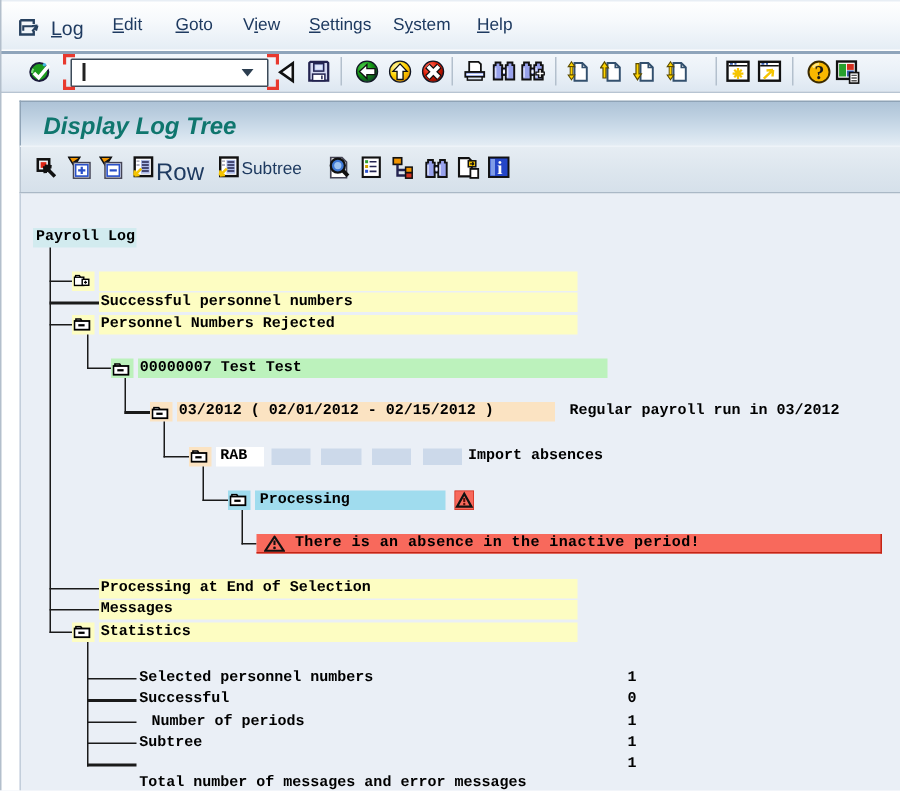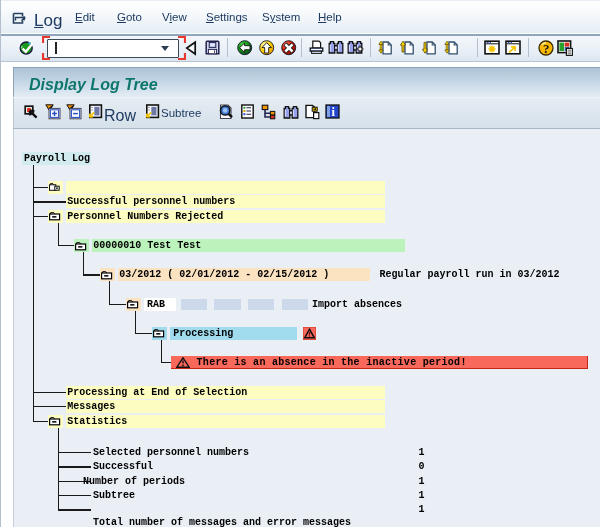--- a/index.html
+++ b/index.html
@@ -20,21 +20,21 @@
 <div class="abs" style="left:0;top:0;width:600px;height:35px;
   background:linear-gradient(180deg,#ffffff 0%,#f6f9fc 40%,#e3ecf4 100%)"></div>
 <div class="abs" style="left:0;top:0;width:600px;height:1px;background:#e8eef5"></div>
 <div class="abs" style="left:0;top:33px;width:600px;height:1px;background:#fdfefe"></div>
 <div class="abs" style="left:0;top:34px;width:600px;height:2px;background:#8fa5bb"></div>
 
 <svg class="abs" style="left:12px;top:12px" width="14" height="13" viewBox="0 0 14 13">
   <path d="M1.5 1.5 H10.5 V4 M1.5 1.5 V11 H10.5 V8.5" fill="none" stroke="#27415f" stroke-width="1.6"></path>
   <path d="M3.5 8.5 V5.5 H11 M13 5 L9.5 8.8 M13 5 l-3.6.3 M13 5l-1 3.4" fill="none" stroke="#27415f" stroke-width="1.4"></path>
 </svg>
-<div class="abs navy" style="left:34px;top:11px;font-size:17px"><u>L</u>og</div>
+<div class="abs navy" style="left:34px;top:11px;font-size:13px"><u>L</u>og</div>
 <div class="abs navy" style="left:75px;top:11px;font-size:11.5px"><u>E</u>dit</div>
 <div class="abs navy" style="left:117px;top:11px;font-size:11.5px"><u>G</u>oto</div>
 <div class="abs navy" style="left:162px;top:11px;font-size:11.5px">V<u>i</u>ew</div>
 <div class="abs navy" style="left:206px;top:11px;font-size:11.5px"><u>S</u>ettings</div>
 <div class="abs navy" style="left:262px;top:11px;font-size:11.5px">S<u>y</u>stem</div>
 <div class="abs navy" style="left:318px;top:11px;font-size:11.5px"><u>H</u>elp</div>
 
 <div class="abs" style="left:0;top:36px;width:600px;height:25px;
   background:linear-gradient(180deg,#f3f7fb 0%,#e9f0f7 55%,#dde7f1 100%)"></div>
 <div class="abs" style="left:0;top:61px;width:600px;height:1px;background:#b7c4d2"></div>
@@ -329,21 +329,21 @@
 <div class="abs mono" style="left:67.2px;top:414.7px;">Statistics</div>
 <div class="ln" style="left:57.6px;top:222.9px;width:1.3px;height:23.5px"></div>
 <div class="ln" style="left:57.6px;top:245.1px;width:16.1px;height:1.3px"></div>
 <div class="cell" style="left:73.7px;top:239.1px;background:#bcf2bc"></div>
 <svg class="abs" style="left:74.7px;top:241.6px" width="12" height="9" viewBox="0 0 12 9">
     <path d="M1.6 2 V.7 H4.8 L5.6 2" fill="#fff" stroke="#000" stroke-width="1"></path>
     <rect x=".6" y="2" width="10" height="5.8" fill="#fff" stroke="#000" stroke-width="1.2"></rect>
     <rect x="3.2" y="4.1" width="4.2" height="1.5" fill="#000"></rect>
   </svg>
 <div class="bar" style="left:91.7px;top:239.1px;width:313.7px;background:#bcf2bc"></div>
-<div class="abs mono" style="left:93.2px;top:239.1px;">00000010 Test Test</div>
+<div class="abs mono" style="left:93.2px;top:239.1px;">00000007 Test Test</div>
 <div class="ln" style="left:83.2px;top:252.1px;width:1.3px;height:23.5px"></div>
 <div class="ln" style="left:83.2px;top:274.3px;width:16.5px;height:1.3px"></div>
 <div class="cell" style="left:99.7px;top:268.3px;background:#fbe3c2"></div>
 <svg class="abs" style="left:100.7px;top:270.8px" width="12" height="9" viewBox="0 0 12 9">
     <path d="M1.6 2 V.7 H4.8 L5.6 2" fill="#fff" stroke="#000" stroke-width="1"></path>
     <rect x=".6" y="2" width="10" height="5.8" fill="#fff" stroke="#000" stroke-width="1.2"></rect>
     <rect x="3.2" y="4.1" width="4.2" height="1.5" fill="#000"></rect>
   </svg>
 <div class="bar" style="left:117.7px;top:268.3px;width:252.3px;background:#fbe3c2"></div>
 <div class="abs mono" style="left:119.2px;top:268.3px;">03/2012 ( 02/01/2012 - 02/15/2012 )</div>
@@ -389,20 +389,20 @@
   </svg>
 <div class="abs mono" style="left:196.6px;top:356.0px;letter-spacing:.28px">There is an absence in the inactive period!</div>
 <div class="ln" style="left:57.6px;top:427.7px;width:1.3px;height:83.0px"></div>
 <div class="ln" style="left:57.6px;top:452.0px;width:33.4px;height:1.3px"></div>
 <div class="abs mono" style="left:92.9px;top:446.0px;">Selected personnel numbers</div>
 <div class="abs mono" style="left:418.4px;top:446.0px;">1</div>
 <div class="ln" style="left:57.6px;top:466.4px;width:33.4px;height:1.3px"></div>
 <div class="abs mono" style="left:92.9px;top:460.4px;">Successful</div>
 <div class="abs mono" style="left:418.4px;top:460.4px;">0</div>
 <div class="ln" style="left:57.6px;top:480.8px;width:33.4px;height:1.3px"></div>
-<div class="abs mono" style="left:83px;top:474.8px;">Number of periods</div>
+<div class="abs mono" style="left:101px;top:474.8px;">Number of periods</div>
 <div class="abs mono" style="left:418.4px;top:474.8px;">1</div>
 <div class="ln" style="left:57.6px;top:495.1px;width:33.4px;height:1.3px"></div>
 <div class="abs mono" style="left:92.9px;top:489.1px;">Subtree</div>
 <div class="abs mono" style="left:418.4px;top:489.1px;">1</div>
 <div class="ln" style="left:57.6px;top:509.4px;width:33.4px;height:1.3px"></div>
 <div class="abs mono" style="left:92.9px;top:516px;font-family:Liberation Mono, monospace;">Total number of messages and error messages</div>
 <div class="abs mono" style="left:418.4px;top:503.4px;">1</div>
 
 </body></html>

